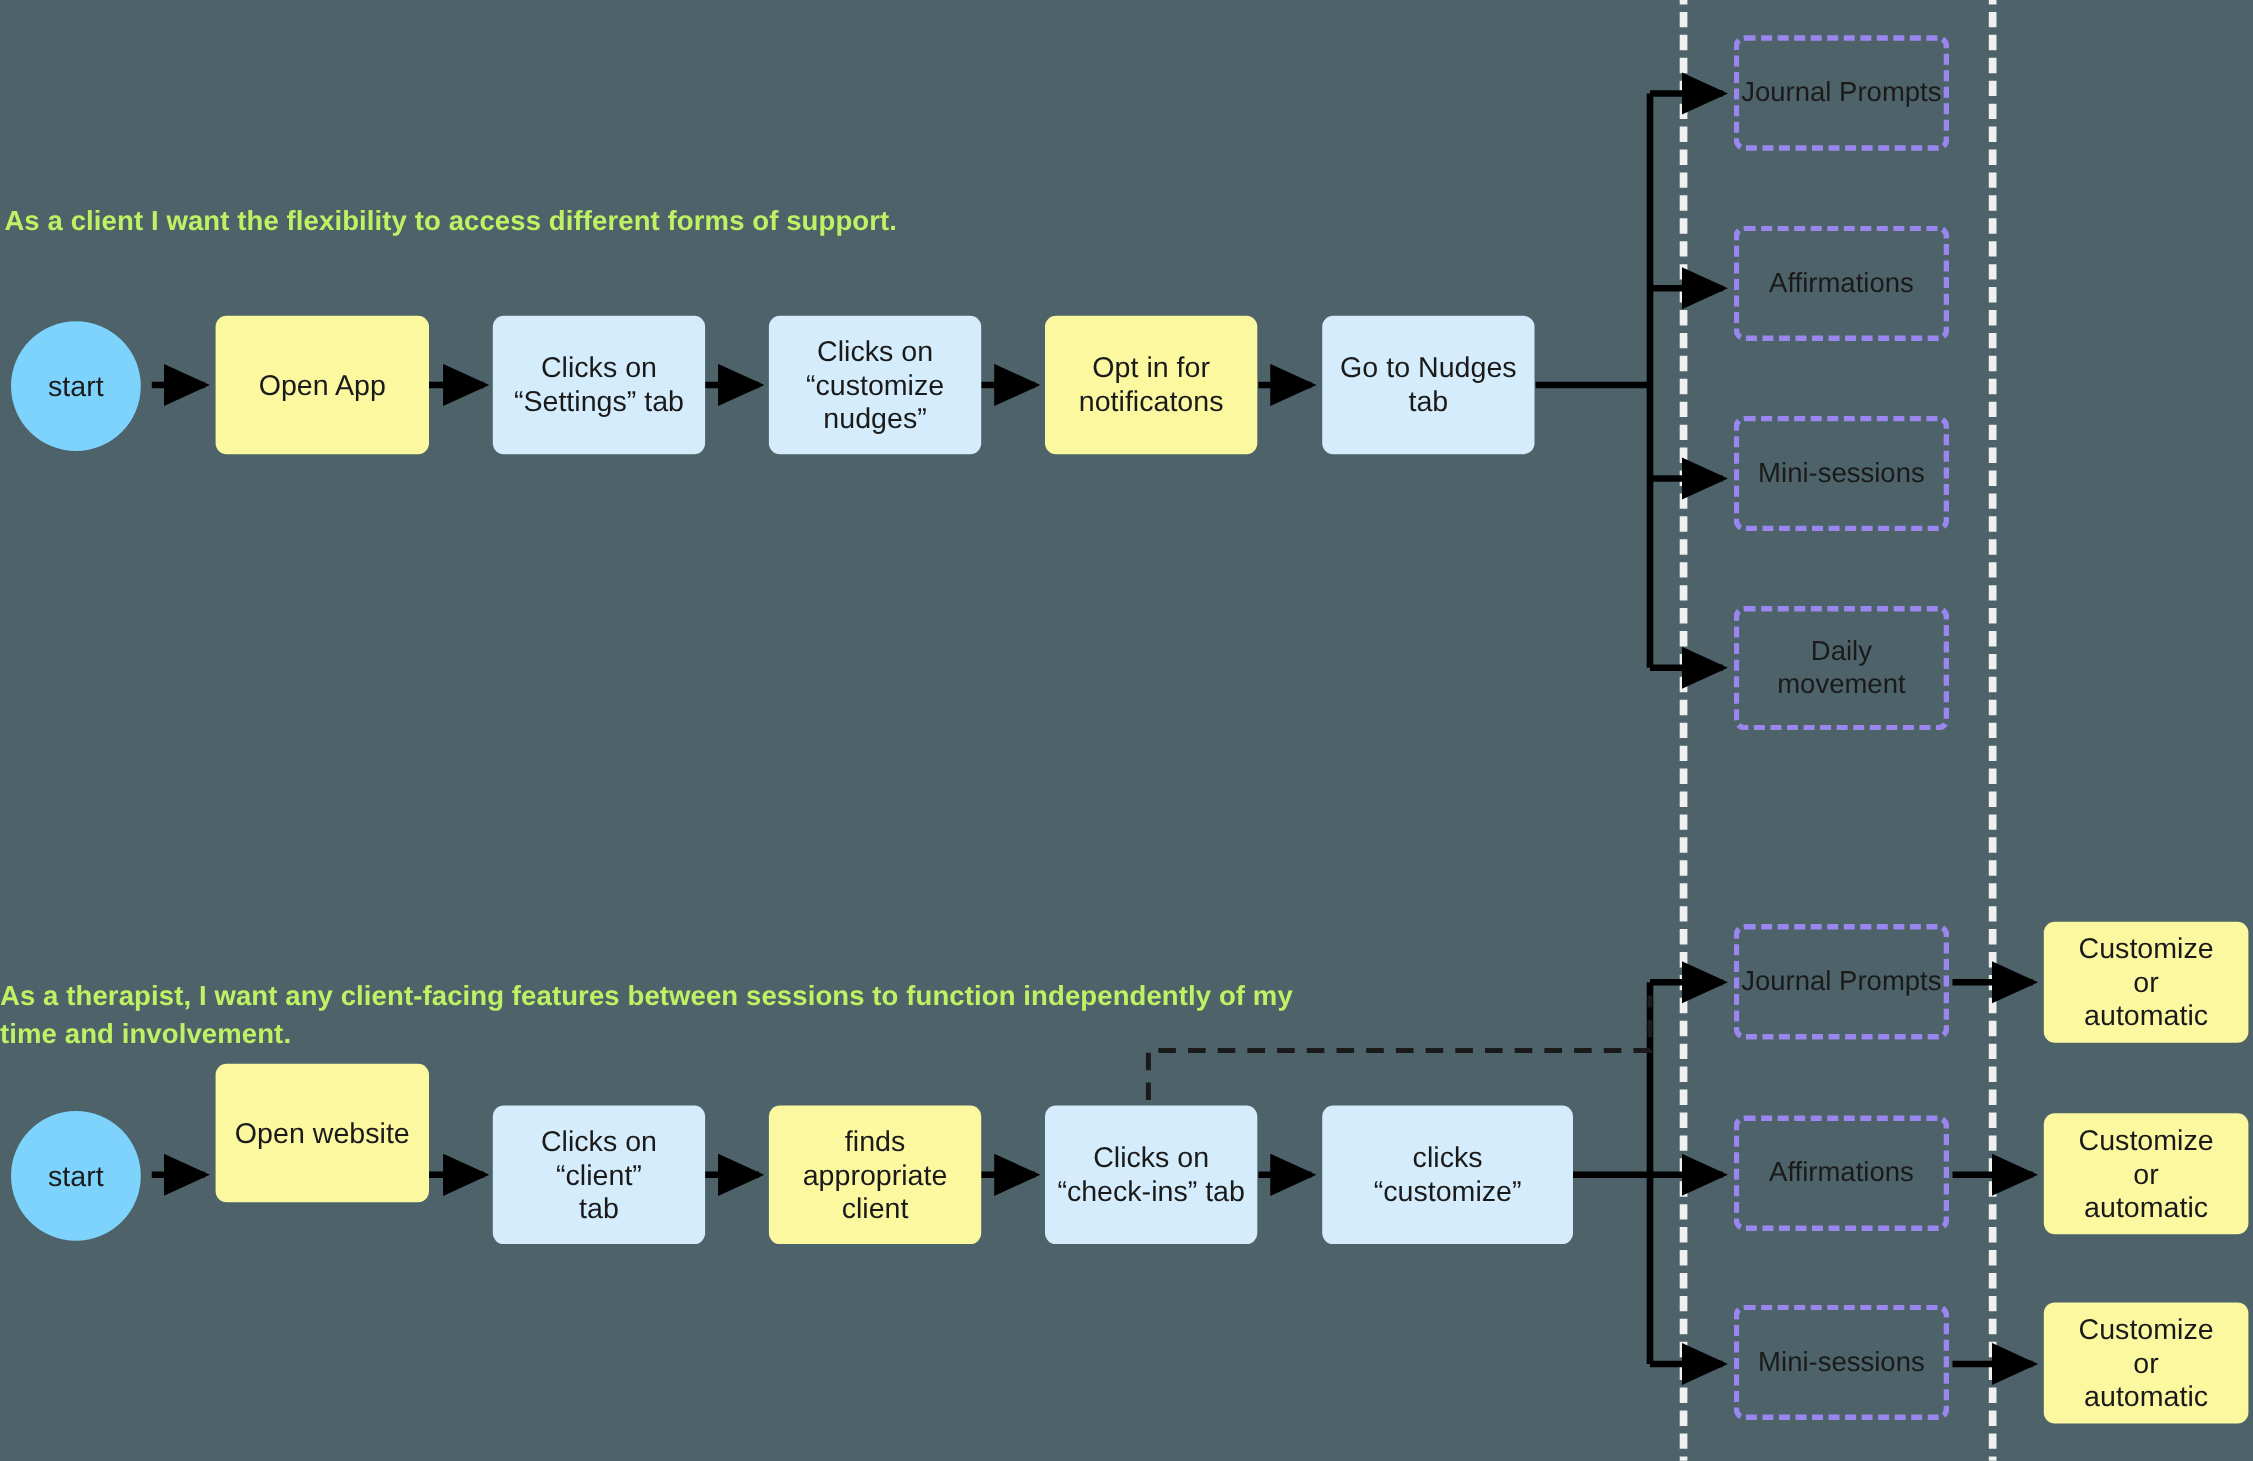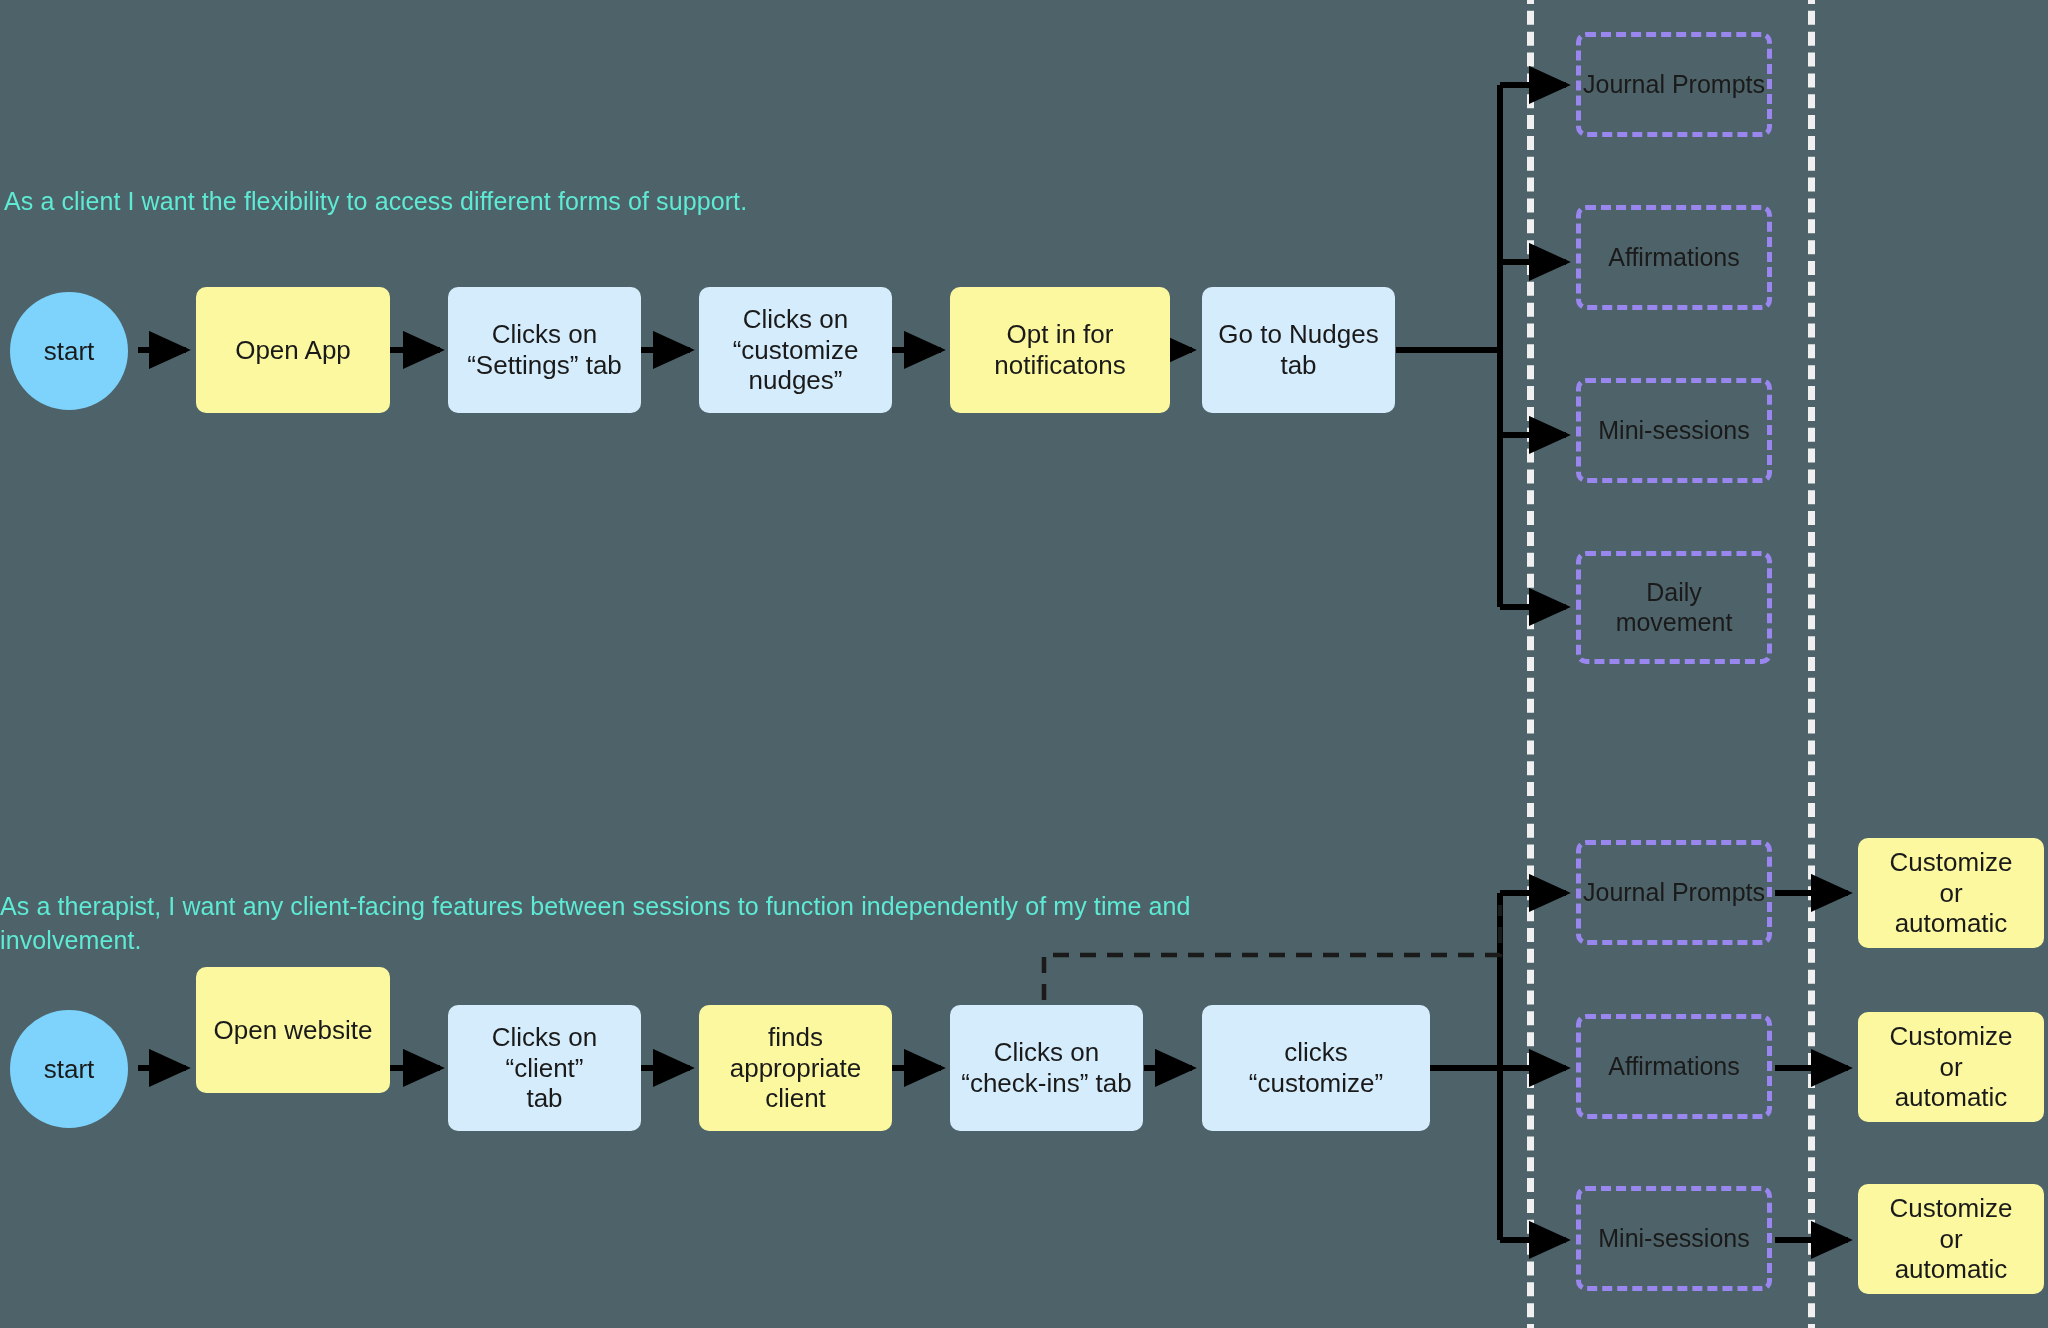--- a/index.html
+++ b/index.html
@@ -35,25 +35,26 @@
     font-size:26px;
   }
   .node.dashed{
     background:transparent;
     border:5px dashed #9a86ef;
     border-radius:10px;
     font-size:25px;
   }
   .caption{
     position:absolute;
-    color:#5eead4;
+    color:#bef264;
     font-size:25px;
     line-height:1.34;
     letter-spacing:0.1px;
     white-space:pre-line;
+    font-weight:bold;
   }
   .lane{
     position:absolute;
     border-left:7px dashed #f0f0f0;
     border-right:7px dashed #f0f0f0;
     box-sizing:border-box;
   }
 </style>
 </head>
 <body>
@@ -114,21 +115,21 @@
 
   <div class="node process yellow" style="left:196px;top:287px;width:194px;height:126px;">Open App</div>
 
   <div class="node process blue" style="left:448px;top:287px;width:193px;height:126px;">Clicks on
 “Settings” tab</div>
 
   <div class="node process blue" style="left:699px;top:287px;width:193px;height:126px;">Clicks on
 “customize
 nudges”</div>
 
-  <div class="node process yellow" style="left:950px;top:287px;width:220px;height:126px;">Opt in for
+  <div class="node process yellow" style="left:950px;top:287px;width:193px;height:126px;">Opt in for
 notificatons</div>
 
   <div class="node process blue" style="left:1202px;top:287px;width:193px;height:126px;">Go to Nudges
 tab</div>
 
   <div class="node dashed" style="left:1576px;top:32px;width:196px;height:105px;">Journal Prompts</div>
 
   <div class="node dashed" style="left:1576px;top:205px;width:196px;height:105px;">Affirmations</div>
 
   <div class="node dashed" style="left:1576px;top:378px;width:196px;height:105px;">Mini-sessions</div>

